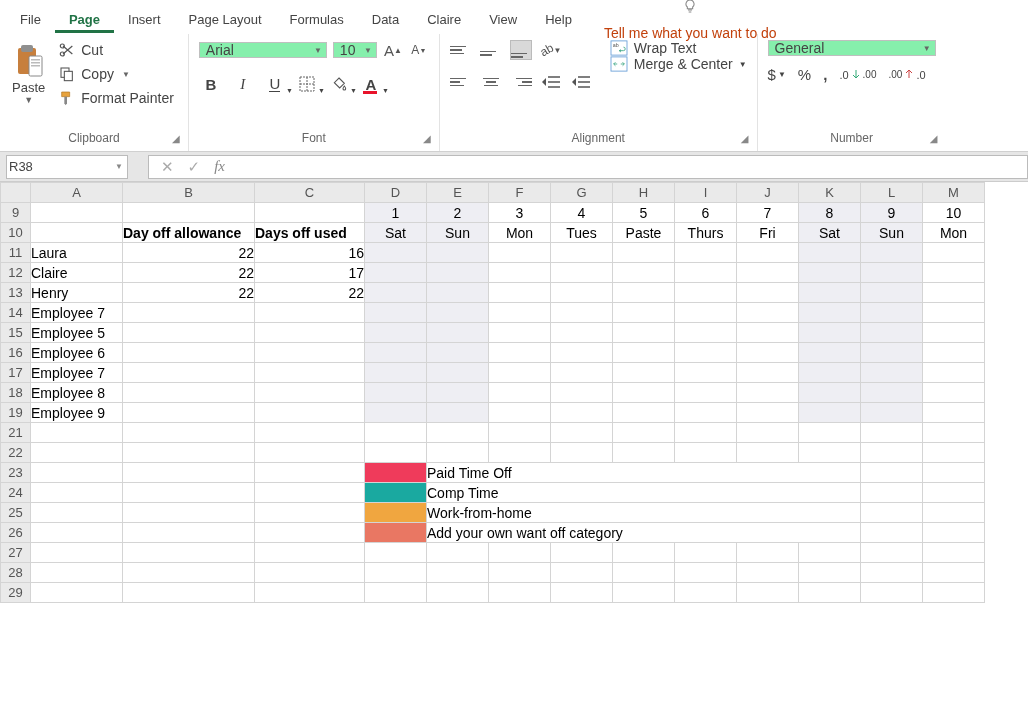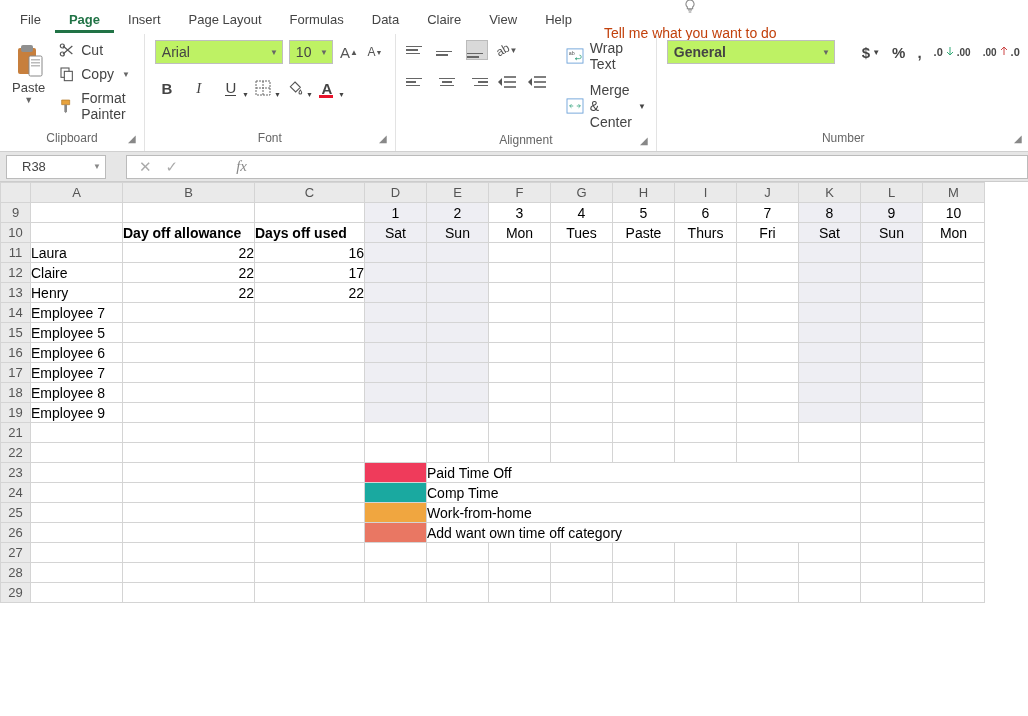--- a/index.html
+++ b/index.html
@@ -25,53 +25,53 @@
 .paste-btn span { font-size:13px;}
 .paste-btn .dd { font-size:9px; color:#666; margin-top:-2px;}
 
 .vstack { display:flex; flex-direction:column; gap:4px;}
 .hstack { display:flex; align-items:center; gap:6px;}
 .small-btn { display:flex; align-items:center; gap:6px; padding:2px 4px; cursor:pointer; font-size:14px;}
 .small-btn .dd { font-size:8px; color:#666; margin-left:2px;}
 
 
 .font-row1 { display:flex; gap:6px; align-items:center;}
-.select { border:1px solid #bfbfbf; background:#bef264; height:24px; display:flex; align-items:center; padding:0 18px 0 6px; position:relative; font-size:14px;}
+.select { border:1px solid #bfbfbf; background:#86efac; height:16px; display:flex; align-items:center; padding:0 18px 0 6px; position:relative; font-size:14px;}
 .select .dd { position:absolute; right:4px; font-size:8px; color:#666;}
 .font-name { width:128px;}
 .font-size { width:44px; text-align:left;}
 .azbtn { width:20px; height:20px; display:flex; align-items:center; justify-content:center; cursor:pointer; color:#555;}
 .font-row2 { display:flex; gap:8px; align-items:center; margin-top:12px;}
 .fmt { width:24px; height:24px; display:flex; align-items:center; justify-content:center; cursor:pointer; color:#444; font-size:15px; position:relative;}
 .fmt .dd { font-size:7px; position:absolute; right:-6px; bottom:2px;}
 .underline-bar { border-bottom:1.5px solid #444; display:inline-block; line-height:14px;}
 .font-color-bar { position:absolute; bottom:2px; left:4px; width:14px; height:3px; background:#e8132b;}
 .align-col { display:flex; flex-direction:column; gap:12px;}
 .align-row { display:flex; gap:8px;}
 .align-btn { width:22px; height:20px; display:flex; flex-direction:column; justify-content:center; gap:2px; cursor:pointer;}
 .align-btn.sel { background:#d9d9d9; border:1px solid #bbb;}
 .al-line { height:1.5px; background:#666;}
 .indent-btn { width:22px; height:20px; cursor:pointer; display:flex; align-items:center; justify-content:center; font-size:14px; color:#555;}
 
 
-.wrapcol { display:flex; flex-direction:column; gap:10px;}
+.wrapcol { display:flex; flex-direction:column; }
 .wrap-btn { display:flex; align-items:center; gap:6px; cursor:pointer; font-size:14px;}
 
 
-.num-col { display:flex; flex-direction:row; gap:27px;font-weight:bold;}
+.num-col { display:flex; flex-direction:column; gap:10px;}
 .num-select { width:168px;}
 .num-row {display:flex; gap:12px; align-items:center;}
 .num-btn { cursor:pointer; font-size:15px; color:#444; display:flex; align-items:center; gap:2px;}
 
 
 .fxbar { display:flex; align-items:center; height:30px; background:#e6e6e6; border-bottom:1px solid #ccc; padding:0;}
-.namebox { width:100px; height:24px; background:#fff; border:1px solid #bbb; margin:0 4px 0 6px; display:flex; align-items:center; padding:0 15px; font-size:13px; position:relative;}
+.namebox { width:122px; height:24px; background:#fff; border:1px solid #bbb; margin:0 4px 0 6px; display:flex; align-items:center; padding:0 2px; font-size:13px; position:relative;}
 .namebox .dd { position:absolute; right:4px; font-size:8px; color:#888;}
 .fx-mid { display:flex; align-items:center; gap:14px; padding:0 12px; background:#fff; height:24px; border:1px solid #bbb; border-right:none; color:#aaa; font-size:15px;}
-.fx-mid .fx { font-style:italic; font-family:'Times New Roman',serif; color:#888;margin-left:44px;}
+.fx-mid .fx { font-style:italic; font-family:'Times New Roman',serif; color:#888;}
 .fx-input { flex:1; height:24px; background:#fff; border:1px solid #bbb; border-left:none;}
 
 
 .grid-wrap { position:relative; overflow:hidden; height: calc(716px - 34px - 118px - 30px); }
 table.sheet { border-collapse:collapse; table-layout:fixed; font-size:14px; color:#000;}
 table.sheet th, table.sheet td { border:1px solid #d4d4d4; padding:0; height:20px; overflow:hidden; white-space:nowrap;}
 table.sheet th { background:#eaeaea; font-weight:400; color:#555; text-align:center; font-size:13px;}
 .rowhdr { width:30px; text-align:center; background:#eaeaea; color:#555; font-size:13px;}
 .colA { width:92px;} .colB { width:132px;} .colC { width:110px;}
 .colDay { width:62px;}
@@ -630,21 +630,21 @@
           <td class="cell bord-t bord-b bord-l bord" colspan="7" style="border-left: 1px solid rgb(0, 0, 0);">Work-from-home</td>
           <td class="cell"></td>
           <td class="cell"></td>
         </tr>
         <tr>
           <th class="rowhdr">26</th>
           <td class="cell"></td>
           <td class="cell"></td>
           <td class="cell"></td>
           <td class="cell bord" style="padding:0;background:#e97763"></td>
-          <td class="cell bord-t bord-b bord-l bord" colspan="7" style="border-left: 1px solid rgb(0, 0, 0);">Add want own time off category</td>
+          <td class="cell bord-t bord-b bord-l bord" colspan="7" style="border-left: 1px solid rgb(0, 0, 0);">Add your own want off category</td>
           <td class="cell"></td>
           <td class="cell"></td>
         </tr>
         <tr>
           <th class="rowhdr">27</th>
           <td class="cell"></td>
           <td class="cell"></td>
           <td class="cell"></td>
           <td class="cell"></td>
           <td class="cell"></td>

